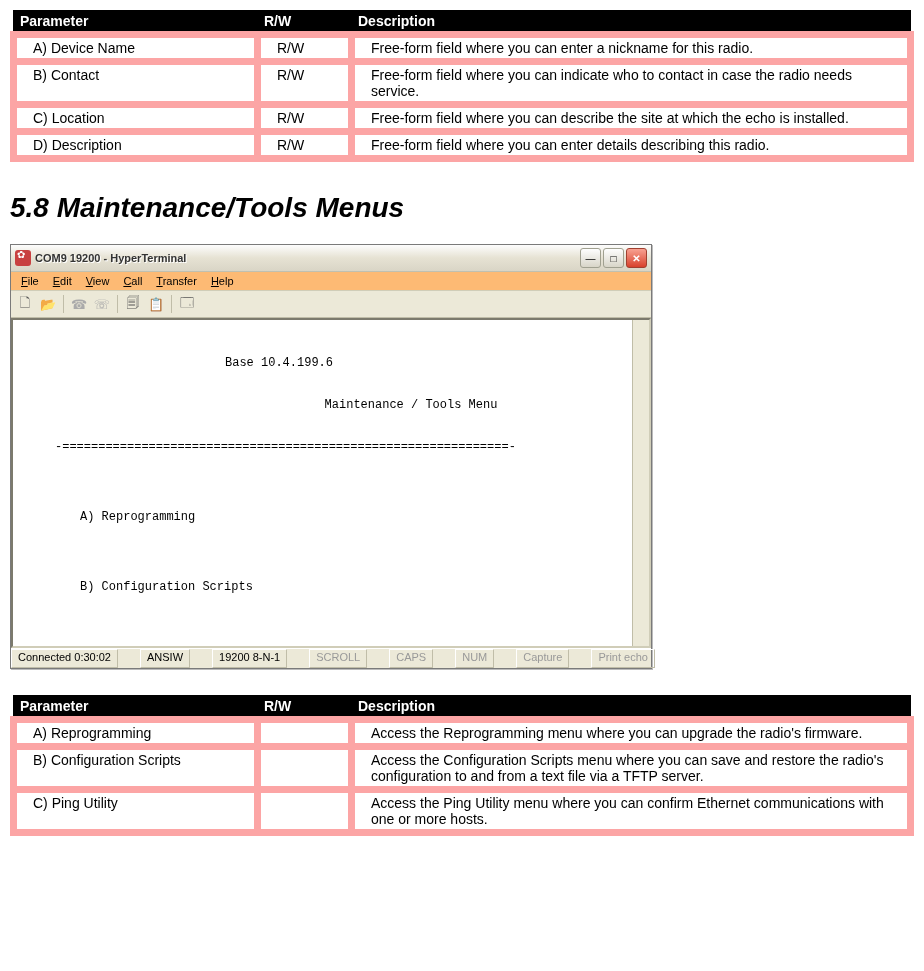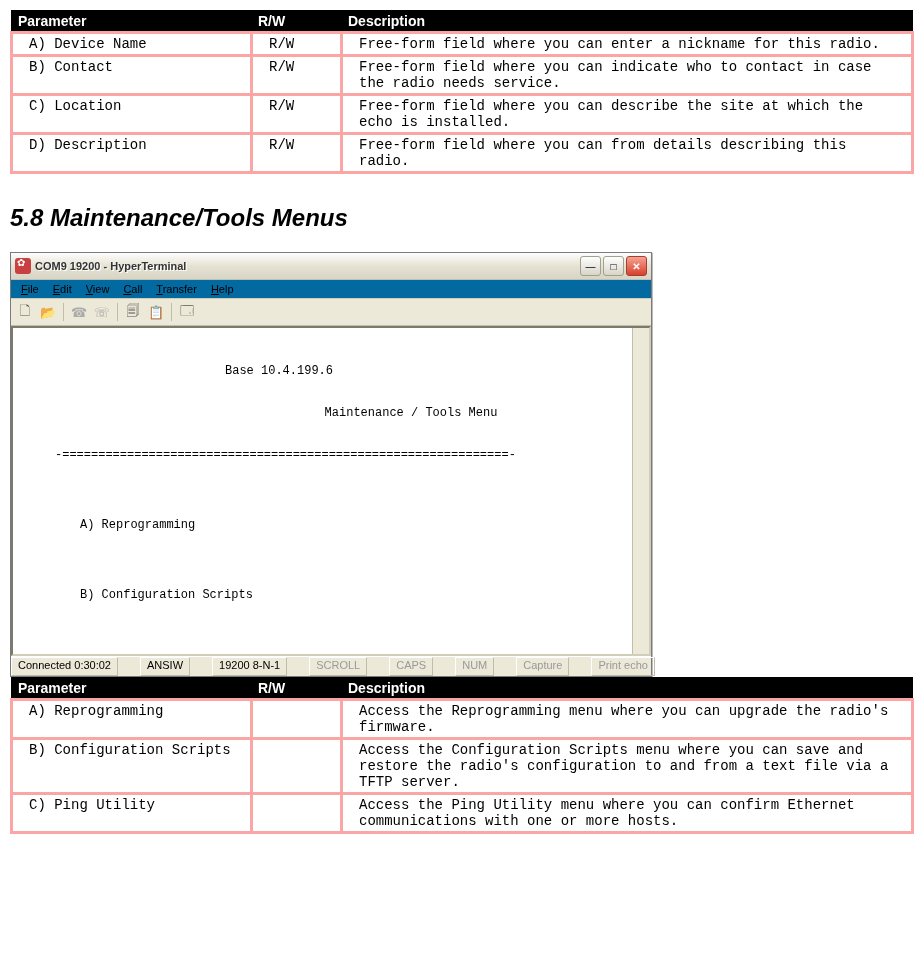--- a/index.html
+++ b/index.html
@@ -18,42 +18,41 @@
   }
   table.param-table th {
     background: #000;
     color: #fff;
     text-align: left;
     padding: 2px 6px;
     font-weight: bold;
     border: 1px solid #000;
   }
   table.param-table td {
-    border: 3px solid #fca5a5;
+    border: 7px solid #fca5a5;
     padding: 2px 16px;
     vertical-align: top;
-    font-family: Liberation Mono, monospace;
   }
   table.param-table th:nth-child(1), table.param-table td:nth-child(1) { width: 205px; }
   table.param-table th:nth-child(2), table.param-table td:nth-child(2) { width: 55px; }
   h2.section {
     font-family: Arial, sans-serif;
     font-style: italic;
     font-weight: bold;
-    font-size: 24px;
+    font-size: 28px;
     margin: 30px 0 20px 0;
   }
   
   .ht-window {
     width: 640px;
     border: 1px solid #7a7a7a;
     background: #ece9d8;
     font-family: Tahoma, sans-serif;
     font-size: 11px;
-    margin-bottom: 0;
+    margin-bottom: 26px;
     box-shadow: 1px 1px 0 #bbb;
   }
   .ht-titlebar {
     height: 26px;
     background: linear-gradient(to bottom, #fdfdfd 0%, #e6e2d3 50%, #d9d5c6 100%);
     border-bottom: 1px solid #c0c0b0;
     display: flex;
     align-items: center;
     padding: 0 4px;
     position: relative;
@@ -87,21 +86,21 @@
   .ht-winbtn.close {
     background: linear-gradient(to bottom, #f8a292, #d8412c);
     color: #fff;
     font-weight: bold;
     border-color: #a04030;
   }
   .ht-menubar {
     display: flex;
     gap: 2px;
     padding: 2px 4px;
-    background: #0369a1;
+    background: #fdba74;
     border-bottom: 1px solid #d0cdb8;
   }
   .ht-menubar span { padding: 1px 6px; }
   .ht-menubar span u { text-decoration: underline; }
   .ht-toolbar {
     display: flex;
     align-items: center;
     padding: 3px 4px;
     background: #ece9d8;
     border-bottom: 1px solid #c0bda8;
@@ -173,21 +172,21 @@
       <td>Free-form field where you can indicate who to contact in case the radio needs service.</td>
     </tr>
     <tr>
       <td>C) Location</td>
       <td>R/W</td>
       <td>Free-form field where you can describe the site at which the echo is installed.</td>
     </tr>
     <tr>
       <td>D) Description</td>
       <td>R/W</td>
-      <td>Free-form field where you can from details describing this radio.</td>
+      <td>Free-form field where you can enter details describing this radio.</td>
     </tr>
   </tbody>
 </table>
 
 <h2 class="section">5.8 Maintenance/Tools Menus</h2>
 
 <div class="ht-window">
   <div class="ht-titlebar">
     <div class="app-icon"></div>
     <span class="ht-title">COM9 19200 - HyperTerminal</span>

